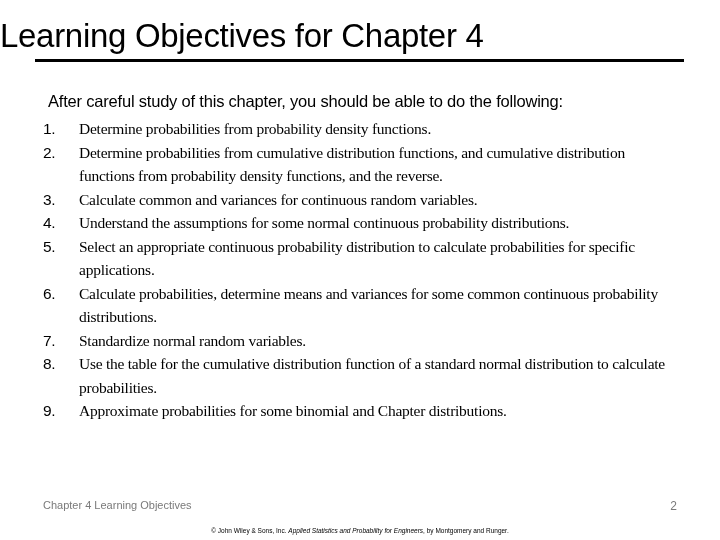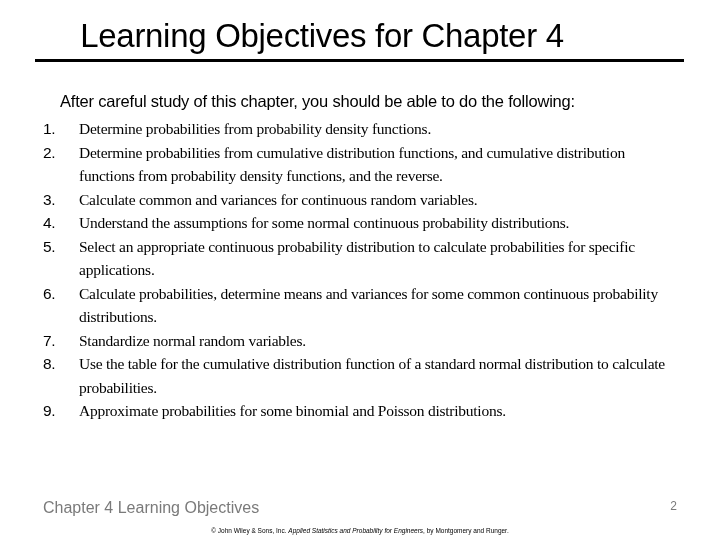--- a/index.html
+++ b/index.html
@@ -1,26 +1,26 @@
 <!DOCTYPE html>
 <html><head>
 <meta charset="utf-8">
 <style>
   html, body { margin: 0; padding: 0; background: #ffffff; }
   body { width: 720px; height: 540px; position: relative; overflow: hidden;
          font-family: "Liberation Sans", "DejaVu Sans", sans-serif; color: #000; }
-  .title { position: absolute; left: 12px; width: 620px; top: 14px; text-align: center;
+  .title { position: absolute; left: 0; width: 620px; top: 14px; text-align: left;
            font-size: 33px; letter-spacing: -0.3px; line-height: 44px; }
   .rule { position: absolute; left: 35px; width: 649px; top: 59px; height: 3px; background: #000; }
-  .intro { position: absolute; left: 60px; top: 90px; font-size: 16.5px; line-height: 22px; letter-spacing: -0.2px; }
+  .intro { position: absolute; left: 48px; top: 90px; font-size: 16.5px; line-height: 22px; letter-spacing: -0.2px; }
   .list { position: absolute; left: 43px; top: 117px; width: 640px; margin: 0; padding: 0; list-style: none; }
   .item { display: flex; font-size: 15.5px; line-height: 23.5px; letter-spacing: -0.25px; }
   .num { width: 36px; flex: 0 0 36px; }
   .txt { flex: 1; font-family: Liberation Serif, serif; }
-  .footer-left { position: absolute; left: 43px; top: 499px; font-size: 16px; color: #7a7a7a; }
+  .footer-left { position: absolute; left: 43px; top: 499px; font-size: 11px; color: #7a7a7a; }
   .footer-right { position: absolute; right: 43px; top: 499px; font-size: 12px; color: #7a7a7a; }
   .copyright { position: absolute; left: 0; width: 720px; top: 527px; text-align: center; font-size: 6.5px; color: #000; }
   .copyright i { font-style: italic; }
 </style>
 </head>
 <body>
 
 <div class="title">Learning Objectives for Chapter 4</div>
 <div class="rule"></div>
 
@@ -54,21 +54,21 @@
   <li class="item">
     <span class="num">7.</span>
     <span class="txt">Standardize normal random variables.</span>
   </li>
   <li class="item">
     <span class="num">8.</span>
     <span class="txt">Use the table for the cumulative distribution function of a standard normal distribution to calculate probabilities.</span>
   </li>
   <li class="item">
     <span class="num">9.</span>
-    <span class="txt">Approximate probabilities for some binomial and Poisson distributions.</span>
+    <span class="txt">Approximate probabilities for some binomial and Chapter distributions.</span>
   </li>
 </ol>
 
 <div class="footer-left">Chapter 4 Learning Objectives</div>
 <div class="footer-right">2</div>
 
 <div class="copyright">
   <span>© John Wiley &amp; Sons, Inc. </span><i>Applied Statistics and Probability for Engineers</i><span>, by Montgomery and Runger.</span>
 </div>
 

